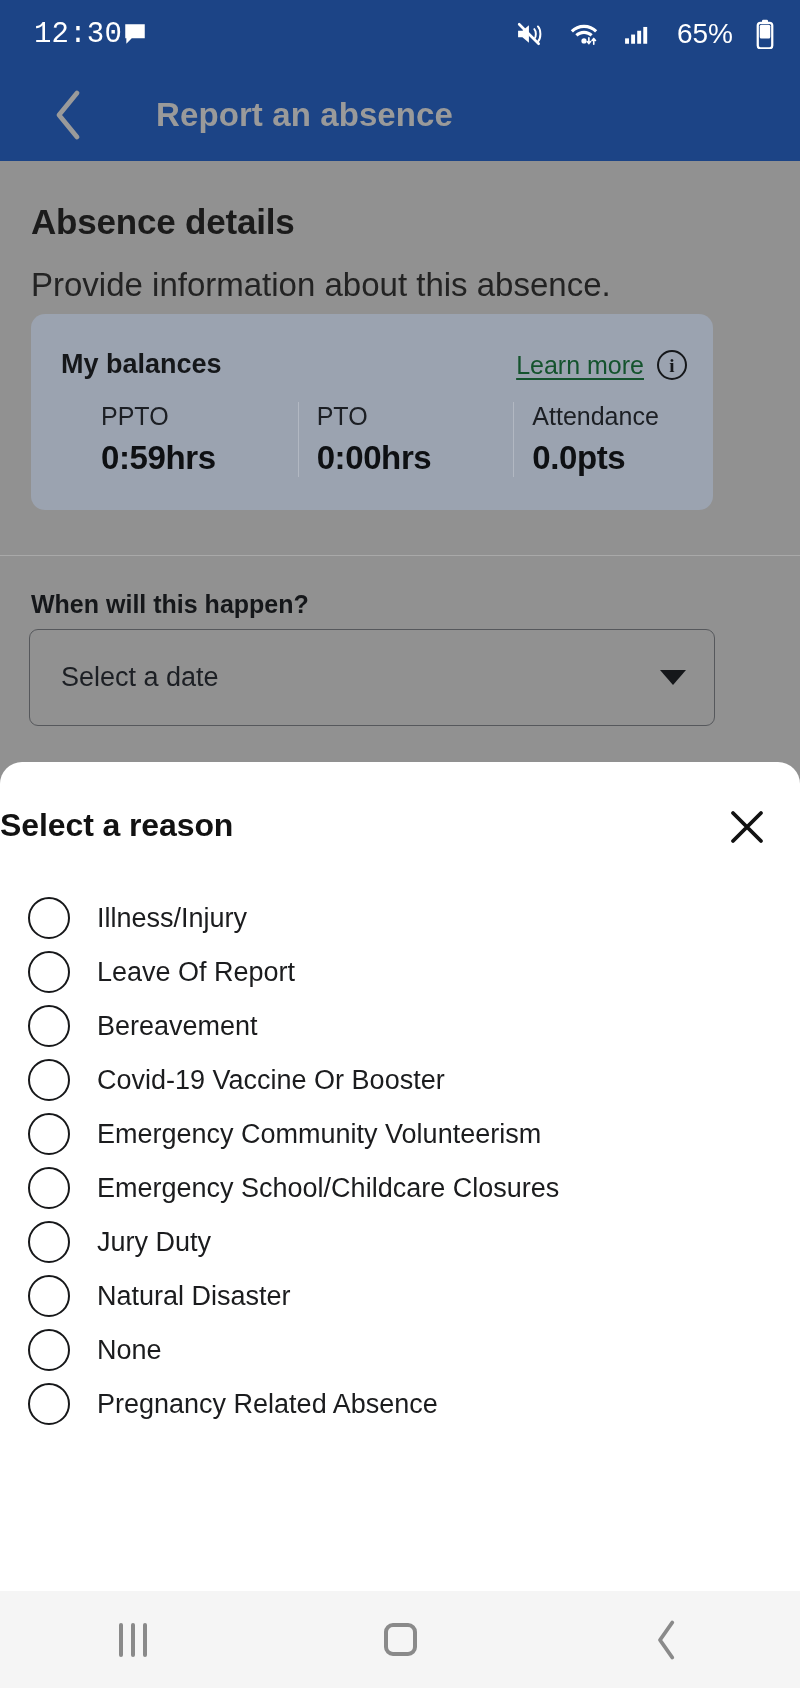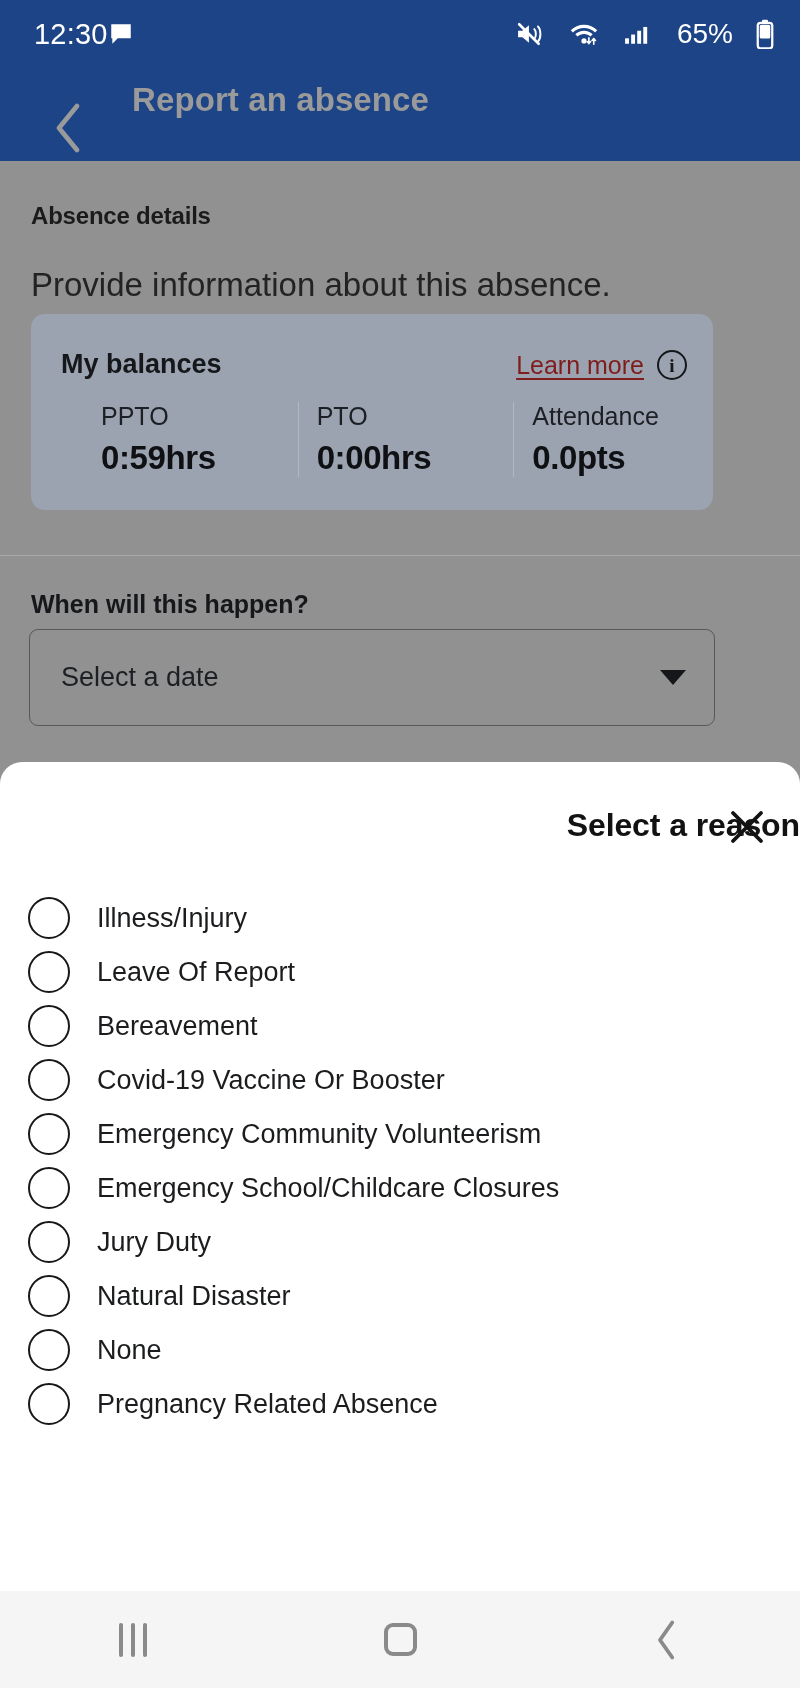--- a/index.html
+++ b/index.html
@@ -37,20 +37,21 @@
     display: flex;
     align-items: center;
     justify-content: space-between;
     padding: 0 26px 0 34px;
     color: #ffffff;
   }
 
   .status-left {
     display: flex;
     align-items: center;
+    font-family: Liberation Mono, monospace;
   }
 
   .status-clock {
     font-size: 29px;
     font-weight: 500;
     letter-spacing: 0.2px;
     color: #ffffff;
   }
 
   .status-right {
@@ -63,25 +64,26 @@
     font-size: 28px;
     font-weight: 500;
     color: #ffffff;
     margin-left: 3px;
   }
 
   .icon-svg { display: block; }
 
   .appbar-row {
     position: absolute;
-    left: 0; top: 81px;
+    left: 0; top: 68px;
     width: 800px;
     height: 93px;
     display: flex;
-    align-items: flex-start;
+    align-items: center;
+    gap: 24px;
   }
 
   .back-chevron {
     width: 74px;
     height: 93px;
     display: flex;
     align-items: center;
     justify-content: center;
     margin-left: 32px;
   }
@@ -99,21 +101,21 @@
     position: absolute;
     left: 0; top: 161px;
     width: 800px;
     height: 1527px;
     background: #919191;
   }
 
   .page-title {
     position: absolute;
     left: 31px; top: 41px;
-    font-size: 24px;
+    font-size: 35px;
     font-weight: 700;
     color: #1b1b1b;
     letter-spacing: -0.2px;
   }
 
   .page-sub {
     position: absolute;
     left: 31px; top: 105px;
     font-size: 33px;
     color: #232323;
@@ -146,21 +148,21 @@
   }
 
   .bal-learn-wrap {
     display: flex;
     align-items: center;
     gap: 13px;
   }
 
   .bal-learn {
     font-size: 25px;
-    color: #7f1d1d;
+    color: #14532d;
     text-decoration: underline;
     text-underline-offset: 4px;
   }
 
   .info-ico {
     width: 30px; height: 30px;
     border: 2px solid #15171a;
     border-radius: 50%;
     display: flex;
     align-items: center;
@@ -253,21 +255,21 @@
     background: #ffffff;
     border-top-left-radius: 22px;
     border-top-right-radius: 22px;
   }
 
   .sheet-head {
     position: relative;
     height: 126px;
     display: flex;
     align-items: center;
-    justify-content: flex-end;
+    justify-content: flex-start;
   }
 
   .sheet-title {
     font-size: 32px;
     font-weight: 700;
     color: #121212;
     letter-spacing: -0.1px;
   }
 
   .sheet-close {

